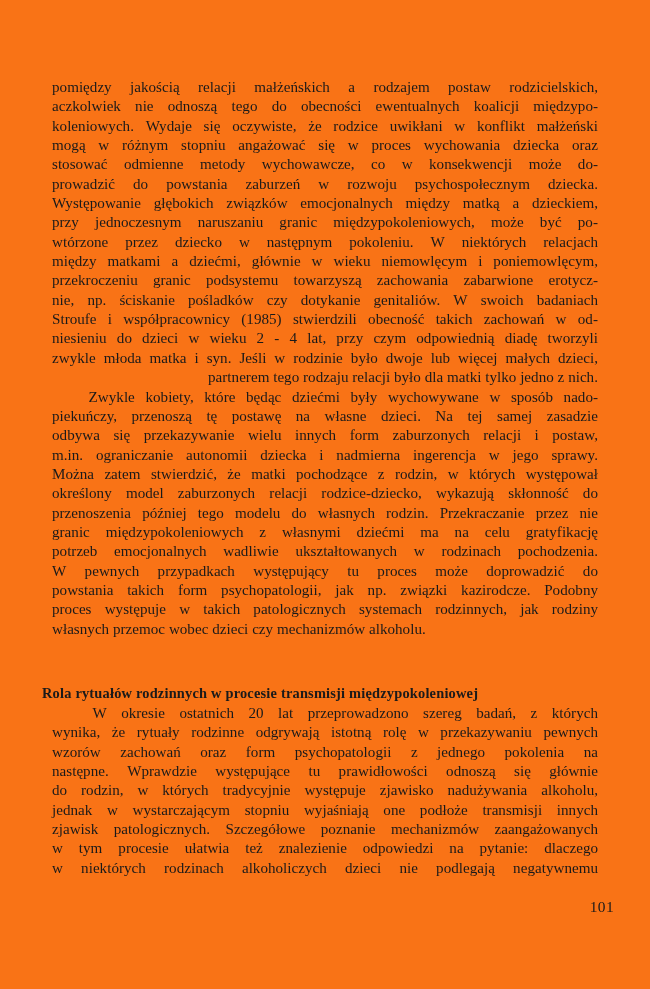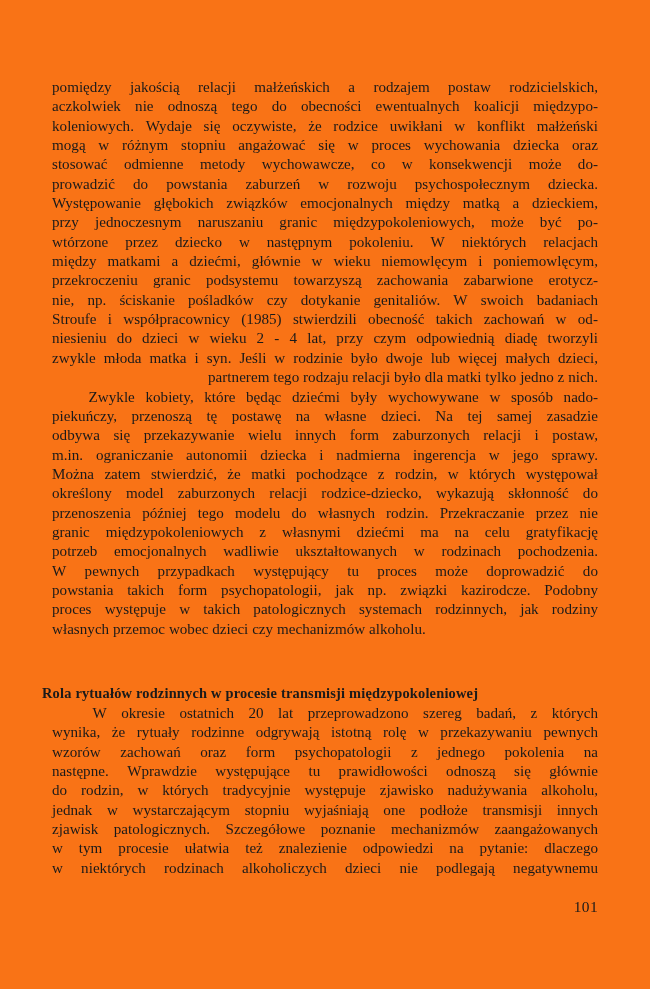--- a/index.html
+++ b/index.html
@@ -71,20 +71,21 @@
     white-space: nowrap;
   }
 
   .pagenum {
     position: absolute;
     left: 0;
     width: 598px;
     text-align: right;
     font-size: 15.4px;
     letter-spacing: 0.4px;
+    padding-left: 16px;
   }
 </style>
 </head>
 <body style="background: rgb(255, 255, 255); color: rgb(26, 26, 26);">
 
 <div id="page">
 
   <div id="textblock" style="left: 52px; top: 78px; width: 546px;">
       <div>
         <div class="line" style="height: 19.35px; line-height: 19.35px;"><span class="w">pomiędzy</span><span class="gap"></span><span class="w">jakością</span><span class="gap"></span><span class="w">relacji</span><span class="gap"></span><span class="w">małżeńskich</span><span class="gap"></span><span class="w">a</span><span class="gap"></span><span class="w">rodzajem</span><span class="gap"></span><span class="w">postaw</span><span class="gap"></span><span class="w">rodzicielskich,</span></div>

